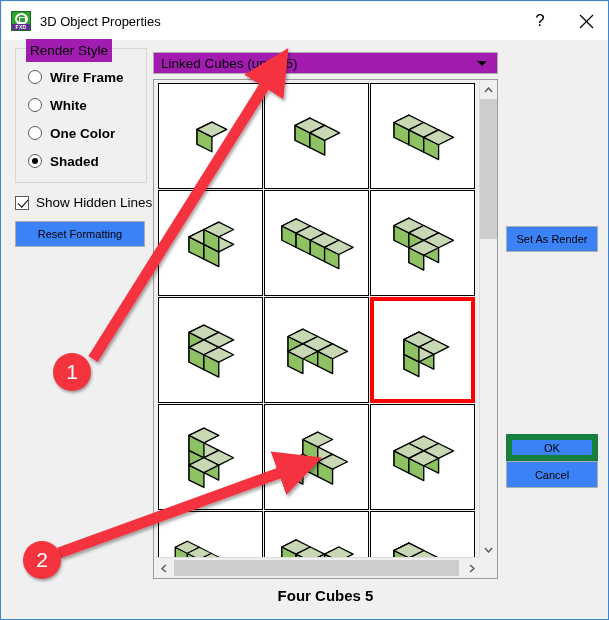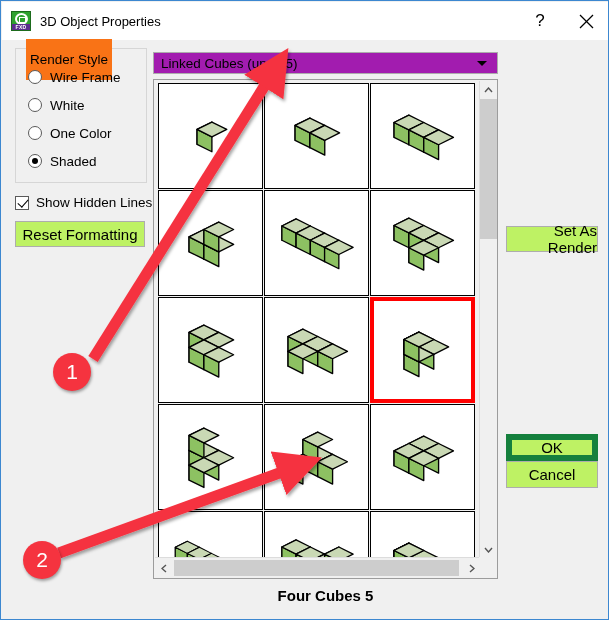--- a/index.html
+++ b/index.html
@@ -66,28 +66,29 @@
   #close-btn svg { display: block; }
 
   
   #render-group {
     position: absolute; left: 14px; top: 47px;
     width: 132px; height: 135px;
     border: 1px solid #d6d6d6;
   }
   #render-group-title {
     position: absolute; left: 10px; top: -10px;
-    background: #f97316;
-    padding: 13px 4px;
+    background: #a21caf;
+    padding: 4px 4px;
     font-size: 13.5px; color: #000000;
   }
   .radio-row {
     position: absolute; left: 12px;
     display: flex; align-items: center;
     height: 18px;
+    font-weight: bold;
   }
   .radio-mark {
     width: 14px; height: 14px; border-radius: 50%;
     border: 1px solid #5a5a5a;
     background: #ffffff;
     position: relative;
     flex: 0 0 auto;
     margin-right: 8px;
   }
   .radio-row.checked .radio-mark::after {
@@ -108,24 +109,24 @@
   }
   #show-hidden-row.checked .cb-mark::after {
     content: ""; position: absolute;
     left: 4px; top: 0px; width: 5px; height: 9px;
     border: solid #000000; border-width: 0 1.6px 1.6px 0;
     transform: rotate(42deg);
   }
   .cb-label { font-size: 13.5px; color: #000000; white-space: nowrap; }
 
   .win-btn {
-    background: #bef264;
+    background: #3b82f6;
     border: 1px solid #adadad;
     font-family: "Liberation Sans", sans-serif;
-    font-size: 15px;
+    font-size: 11px;
     color: #000000;
     cursor: default;
     padding: 0;
     display: flex; align-items: center; justify-content: center; text-align: right;
   }
   #reset-formatting {
     position: absolute; left: 14px; top: 220px;
     width: 130px; height: 26px;
   }
   #set-as-default {

